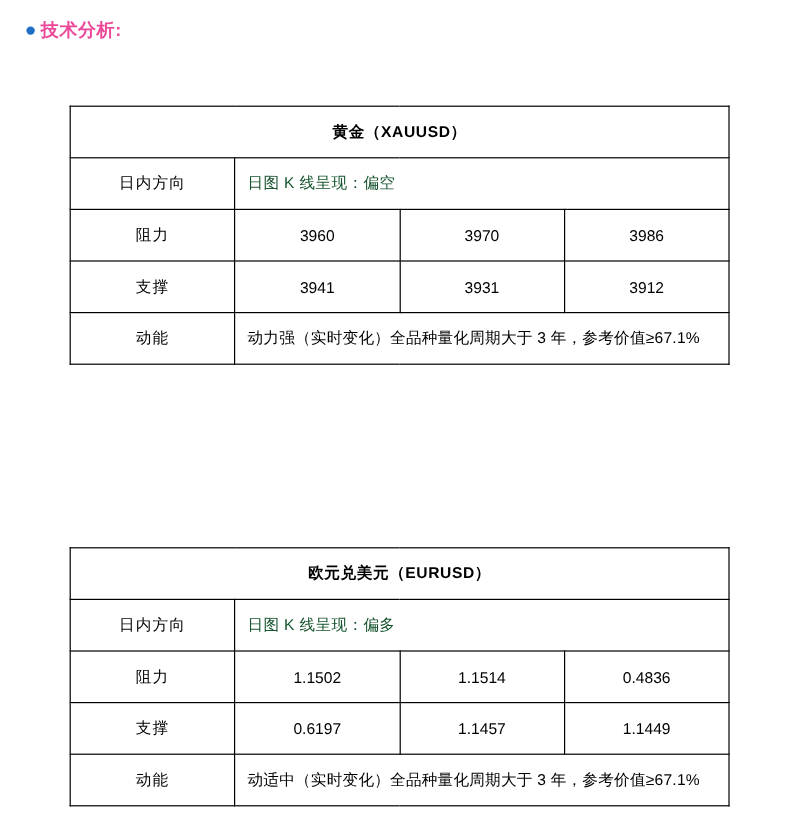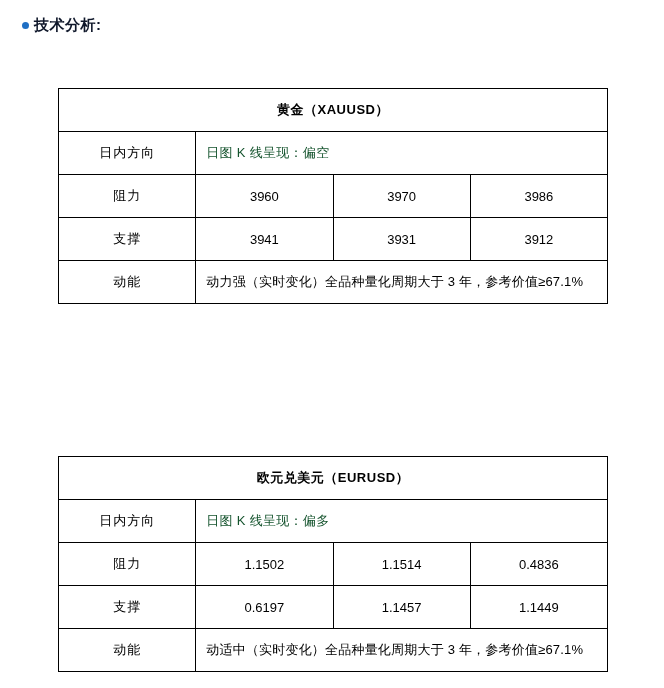--- a/index.html
+++ b/index.html
@@ -26,21 +26,21 @@
     gap: 5px;
   }
   .bullet {
     width: 7px;
     height: 7px;
     border-radius: 50%;
     background: #1f6fc4;
     display: inline-block;
   }
   .heading-text {
-    color: #0f172a;
+    color: #ec4899;
     font-size: 15px;
     font-weight: bold;
     letter-spacing: 0.5px;
   }
 
   
   .tbl-wrap {
     position: absolute;
     left: 58px;
     width: 579px;

